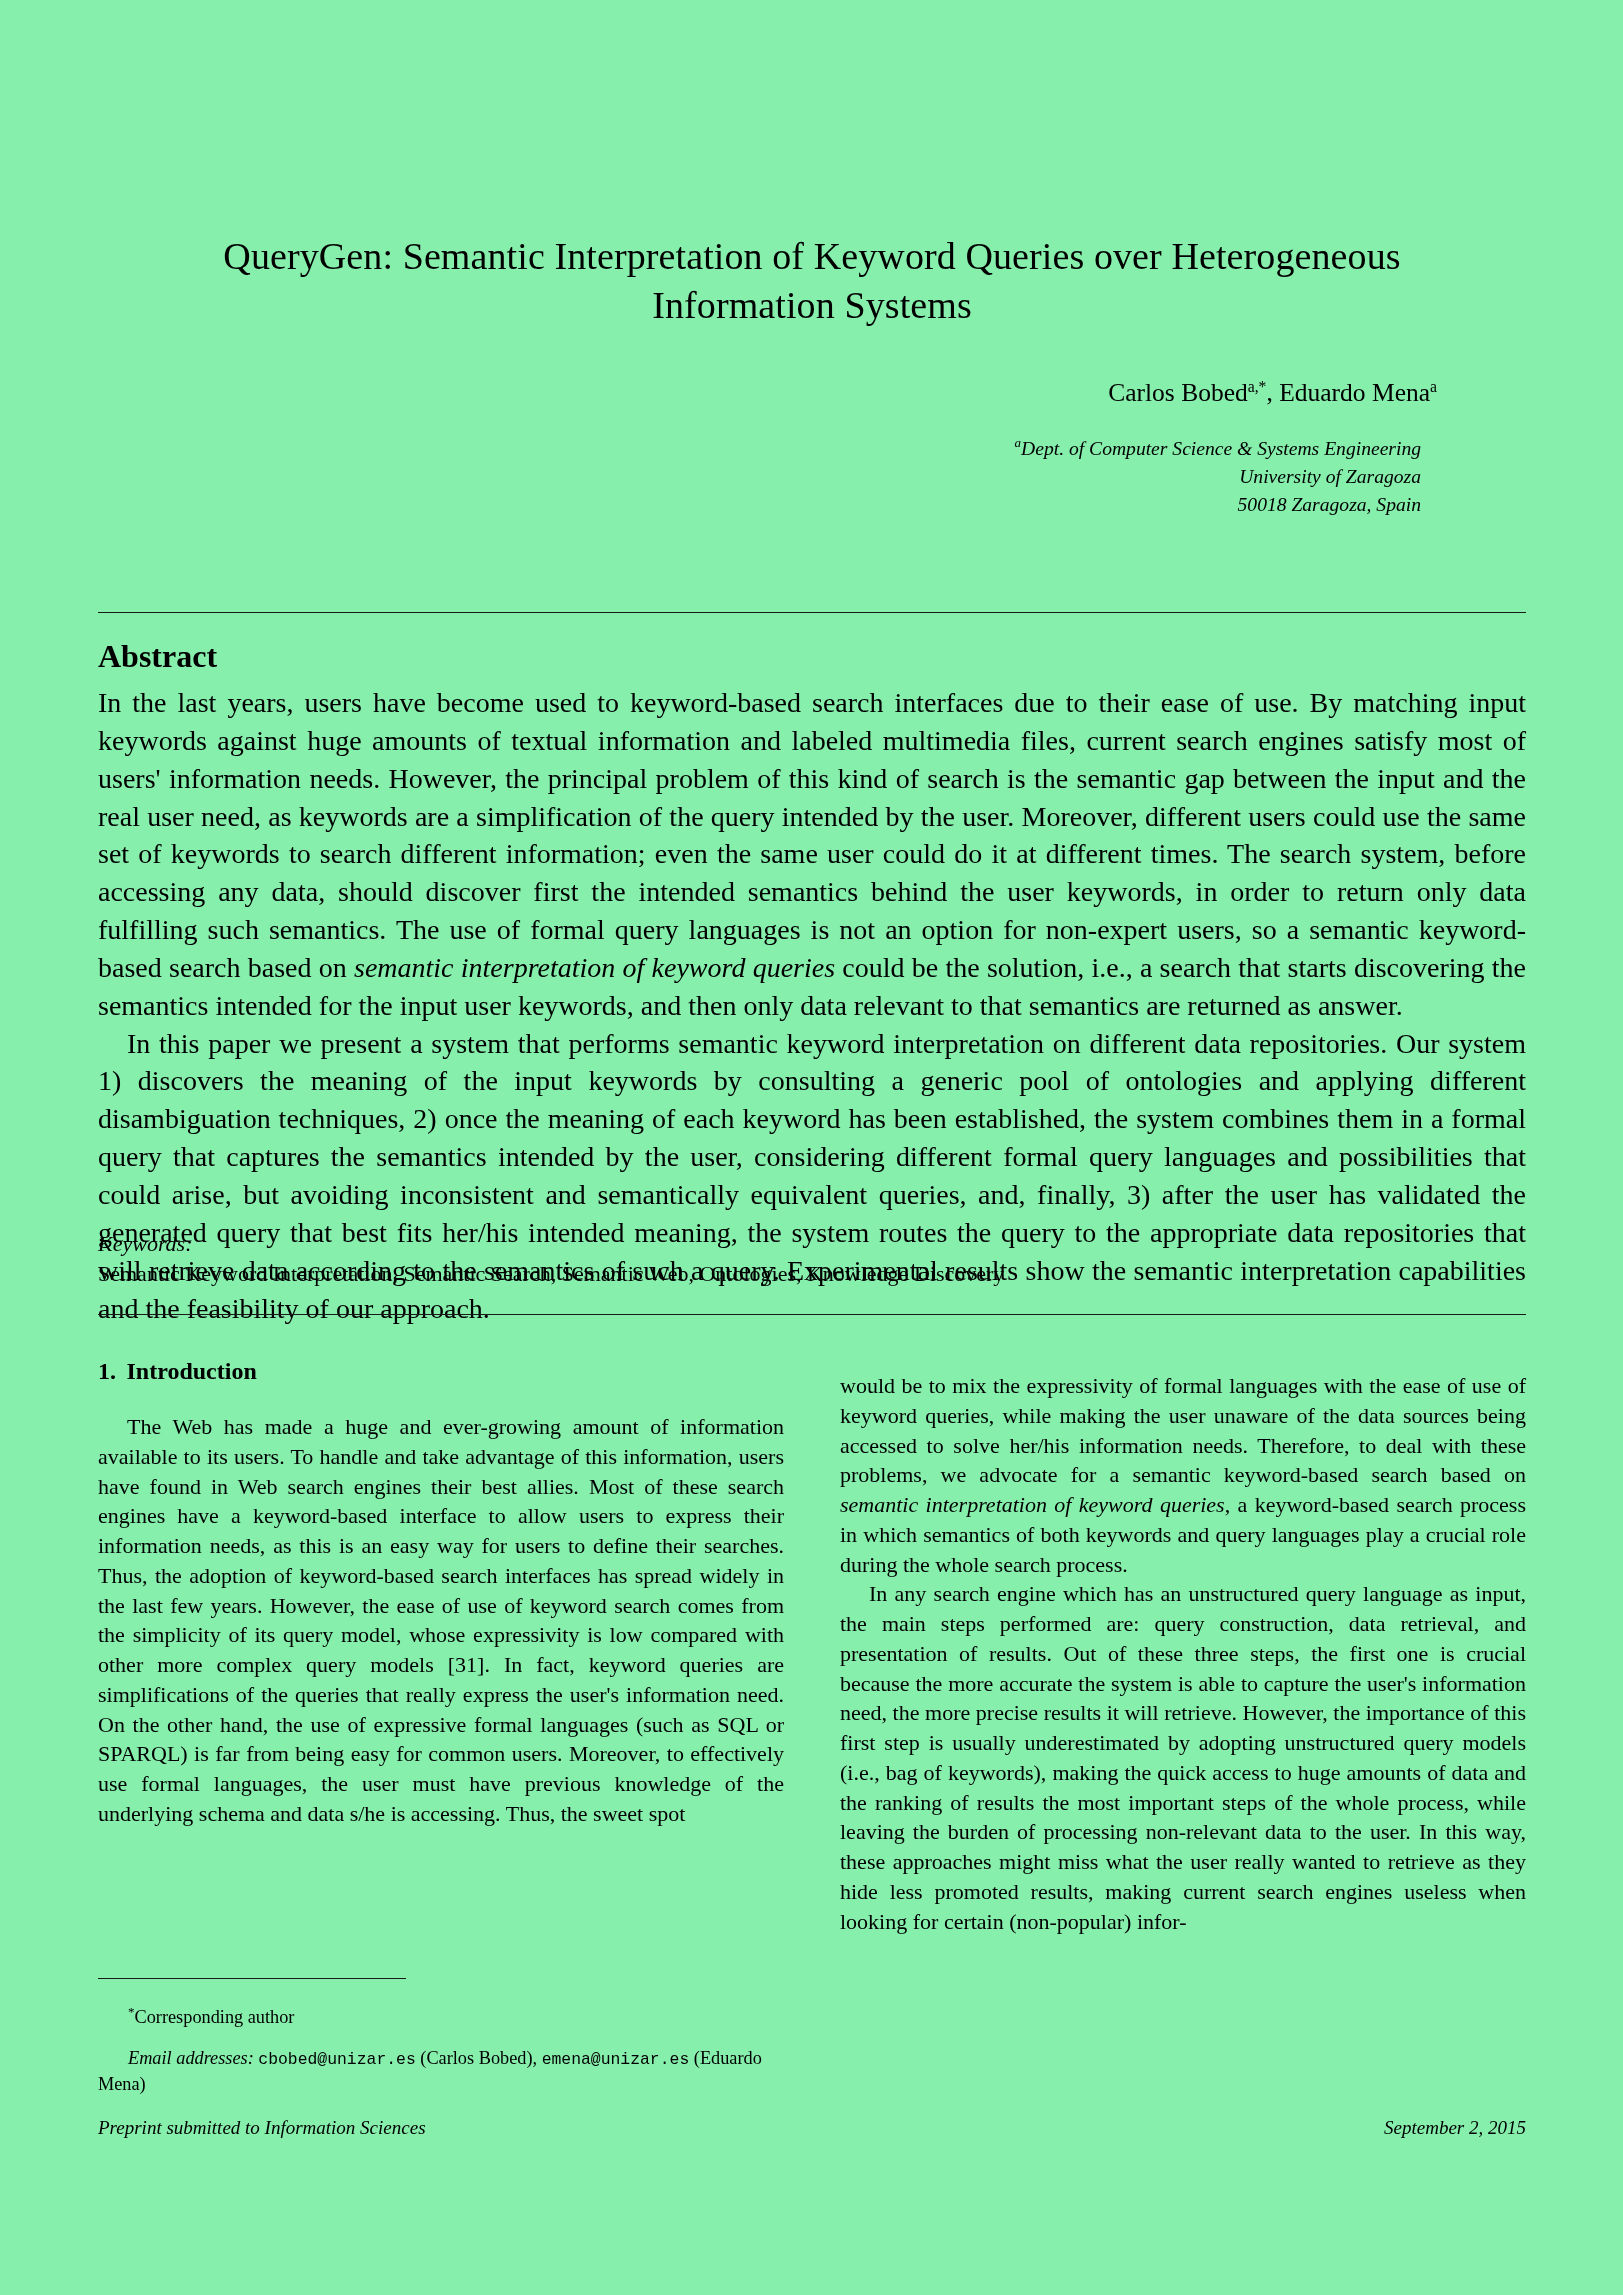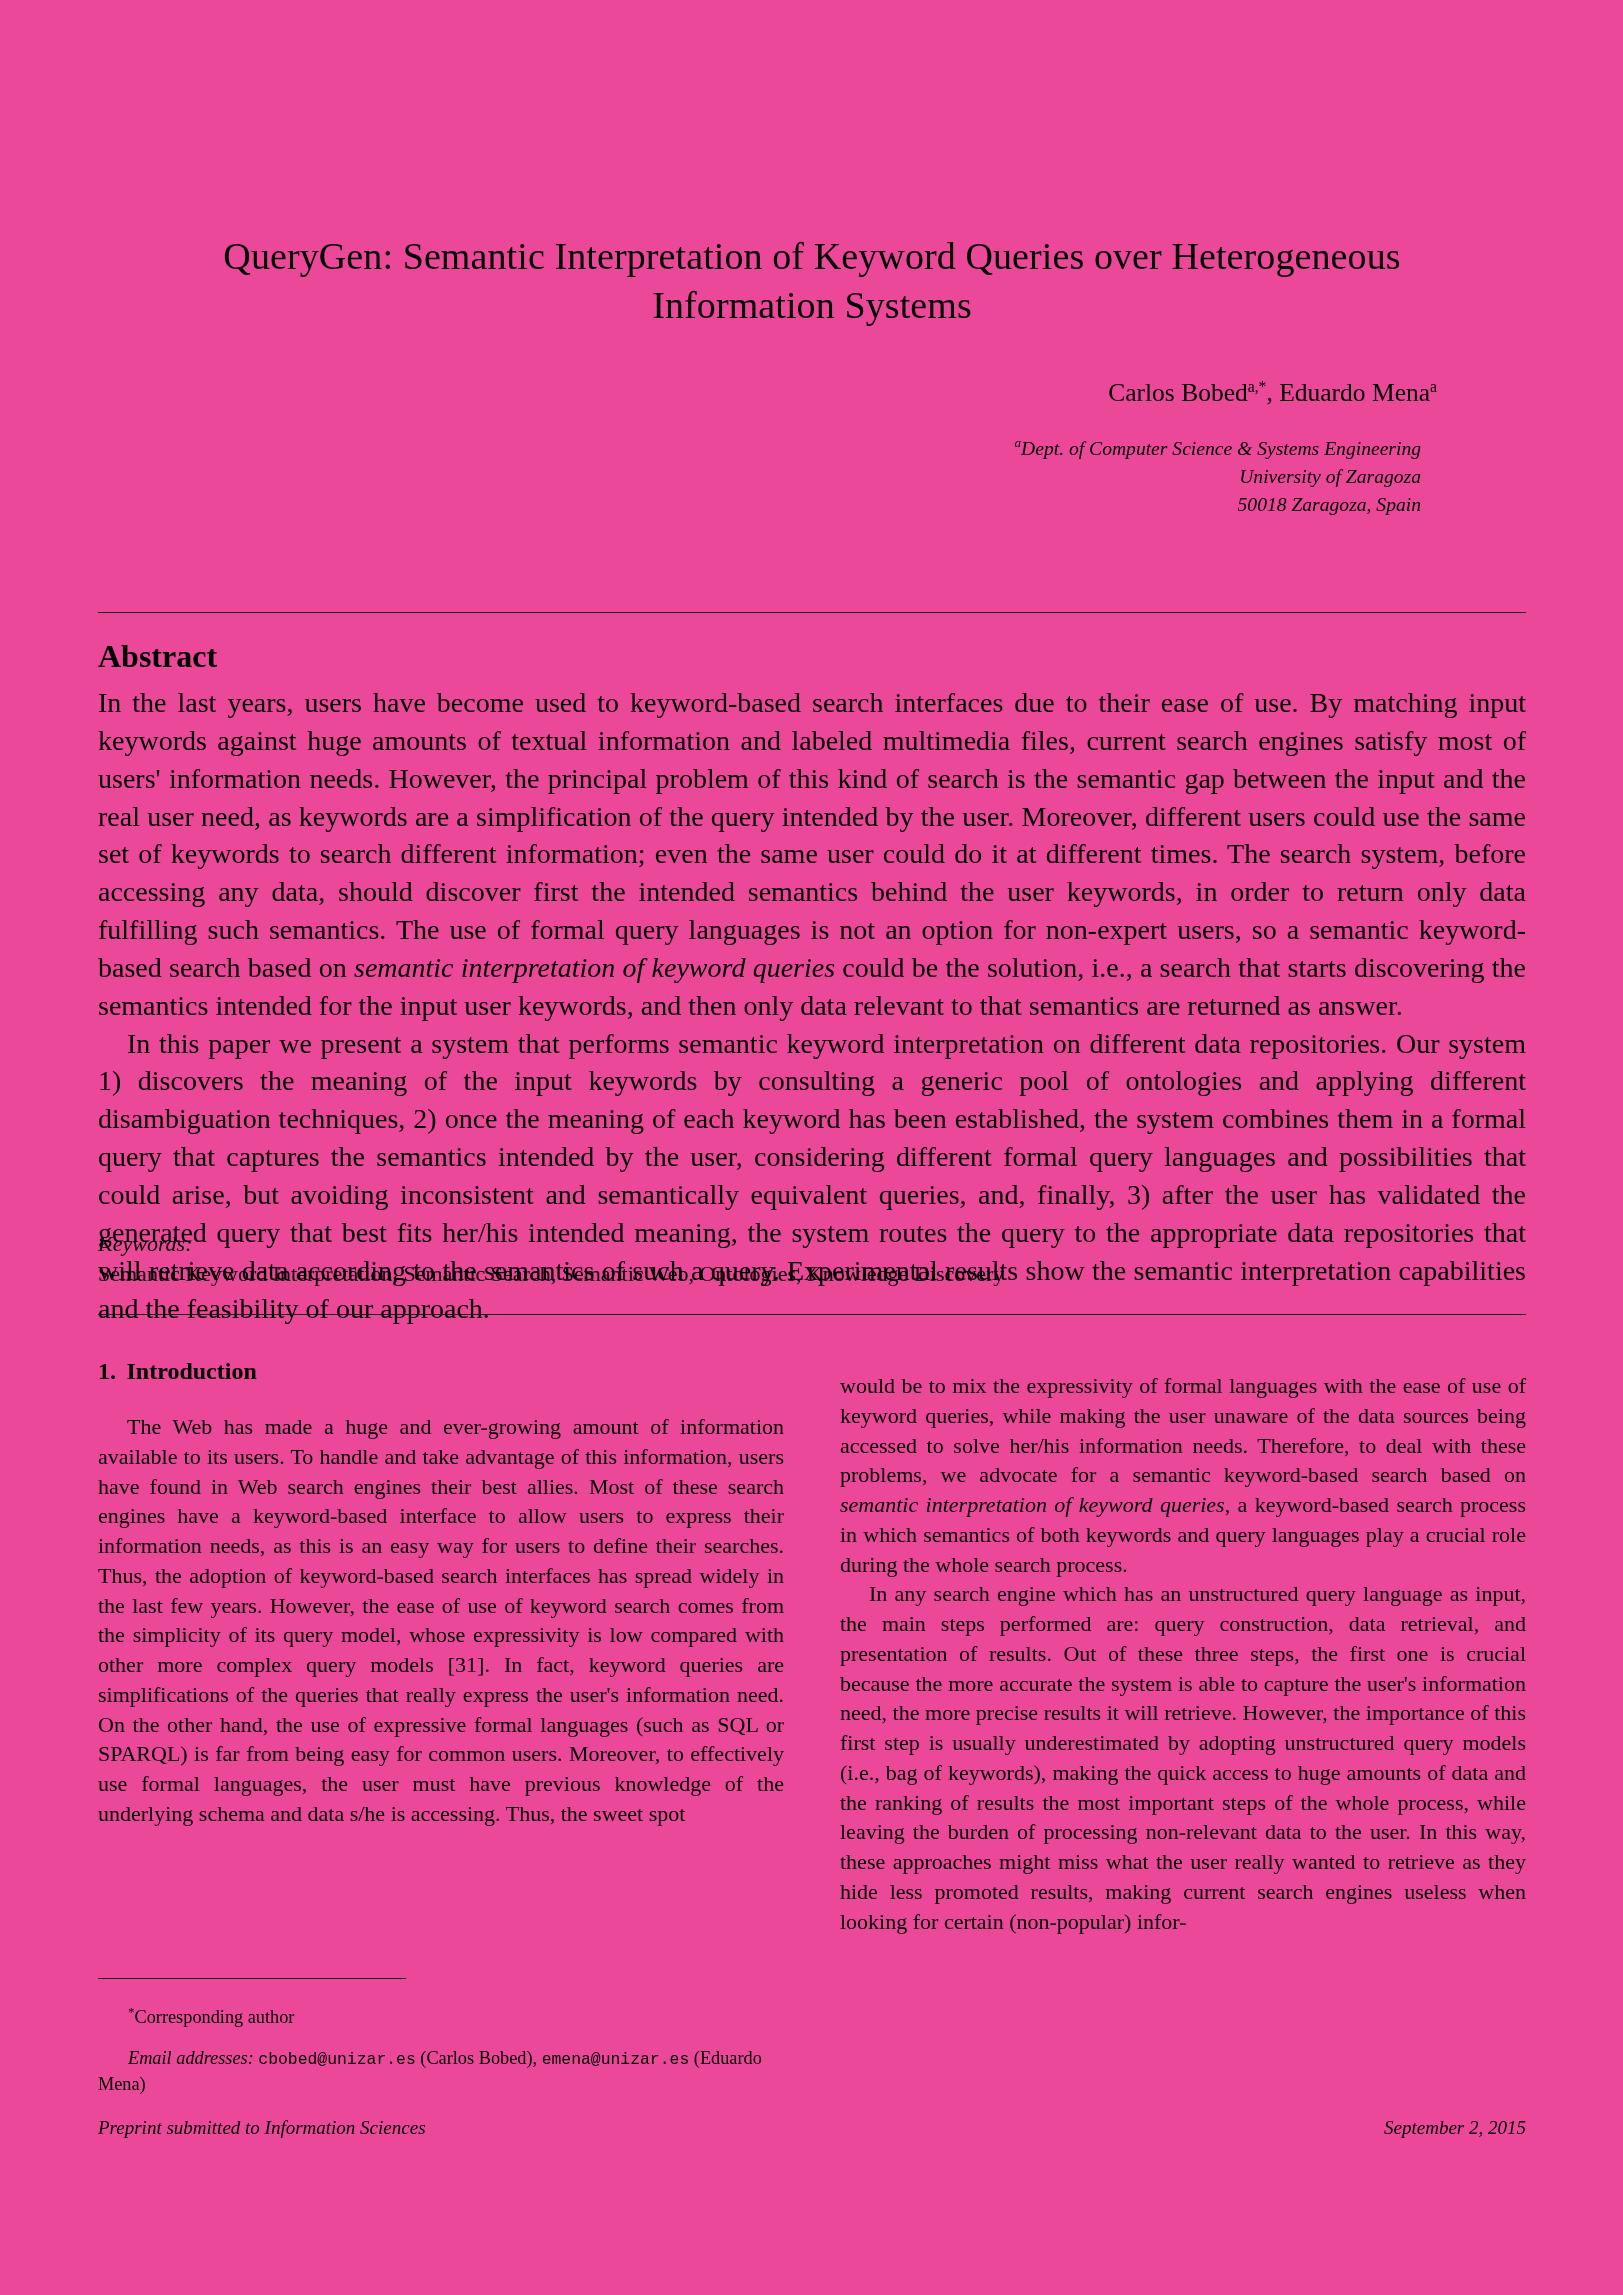--- a/index.html
+++ b/index.html
@@ -4,21 +4,21 @@
 <style>
   html, body {
     margin: 0;
     padding: 0;
     background: #ffffff;
   }
   .page {
     position: relative;
     width: 1623px;
     height: 2295px;
-    background: #ec4899;
+    background: #86efac;
     box-sizing: border-box;
     font-family: "Liberation Serif", "DejaVu Serif", serif;
     color: #000000;
     overflow: hidden;
   }
 
   
   .title-block {
     position: absolute;
     left: 187px;

